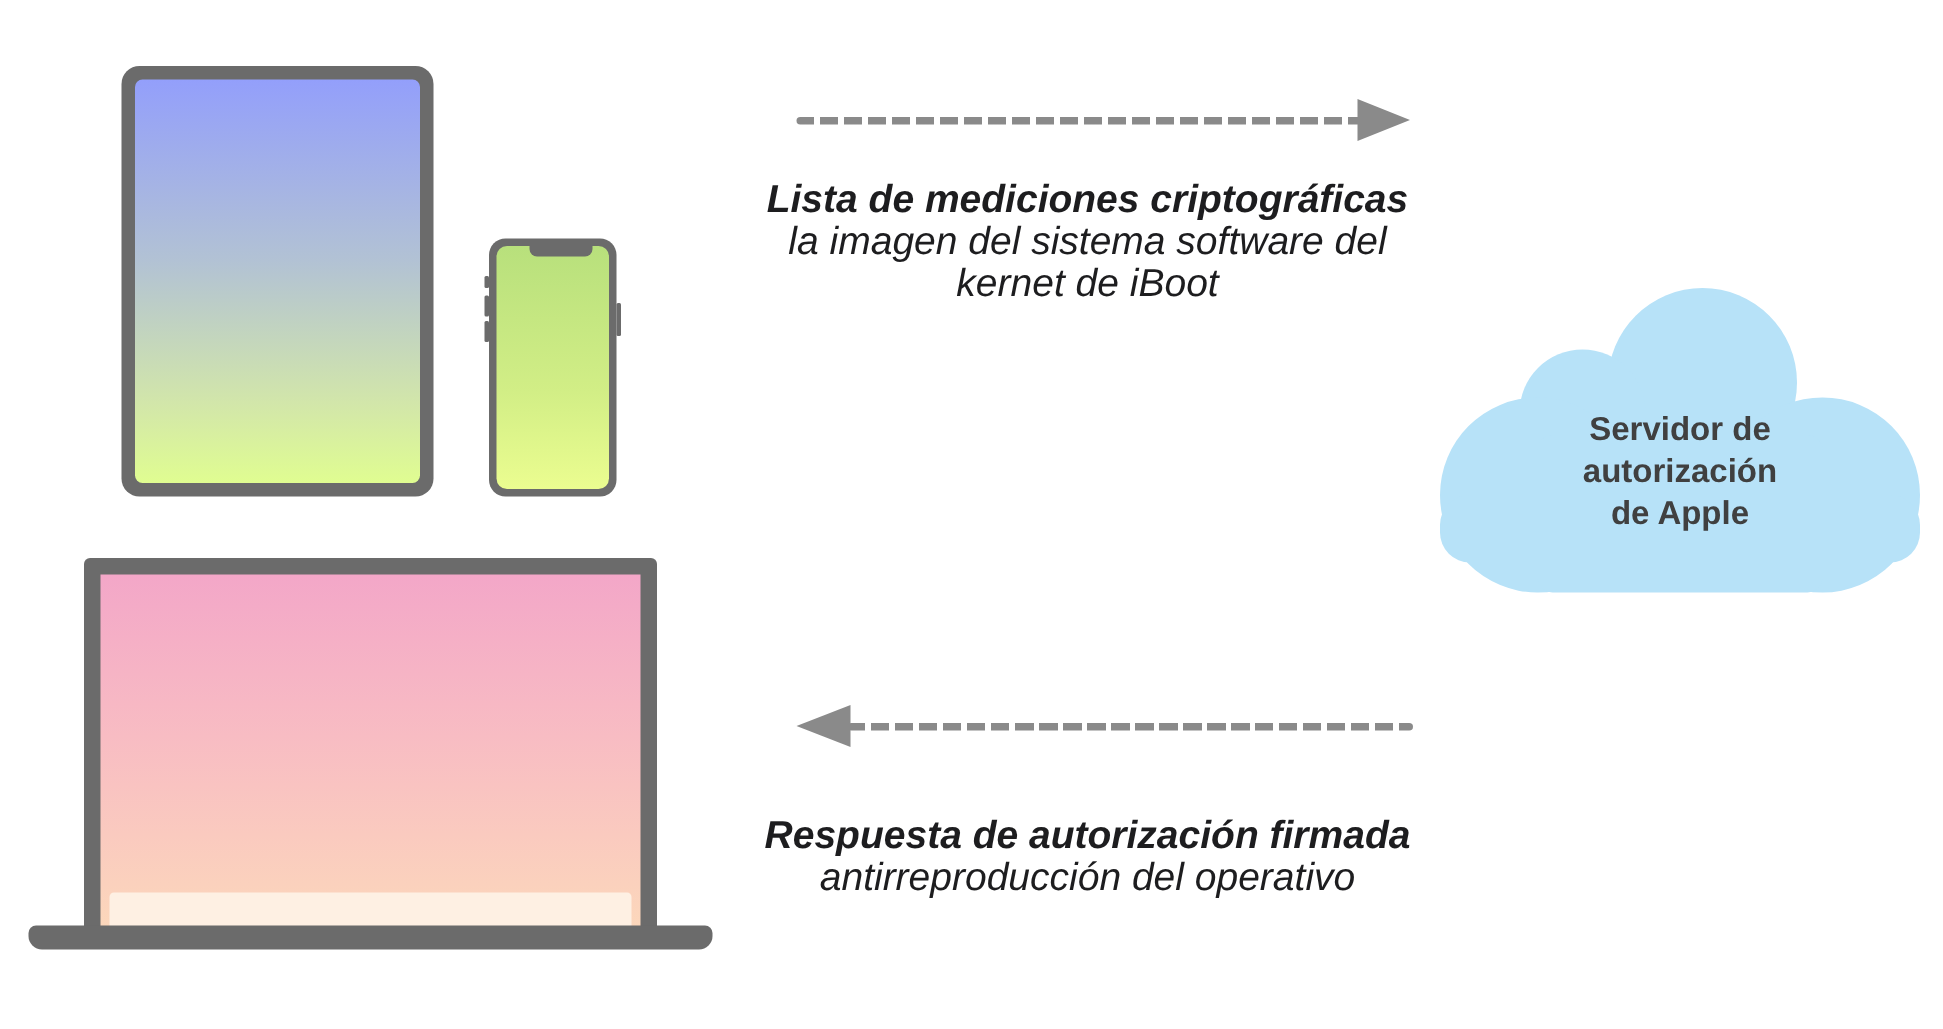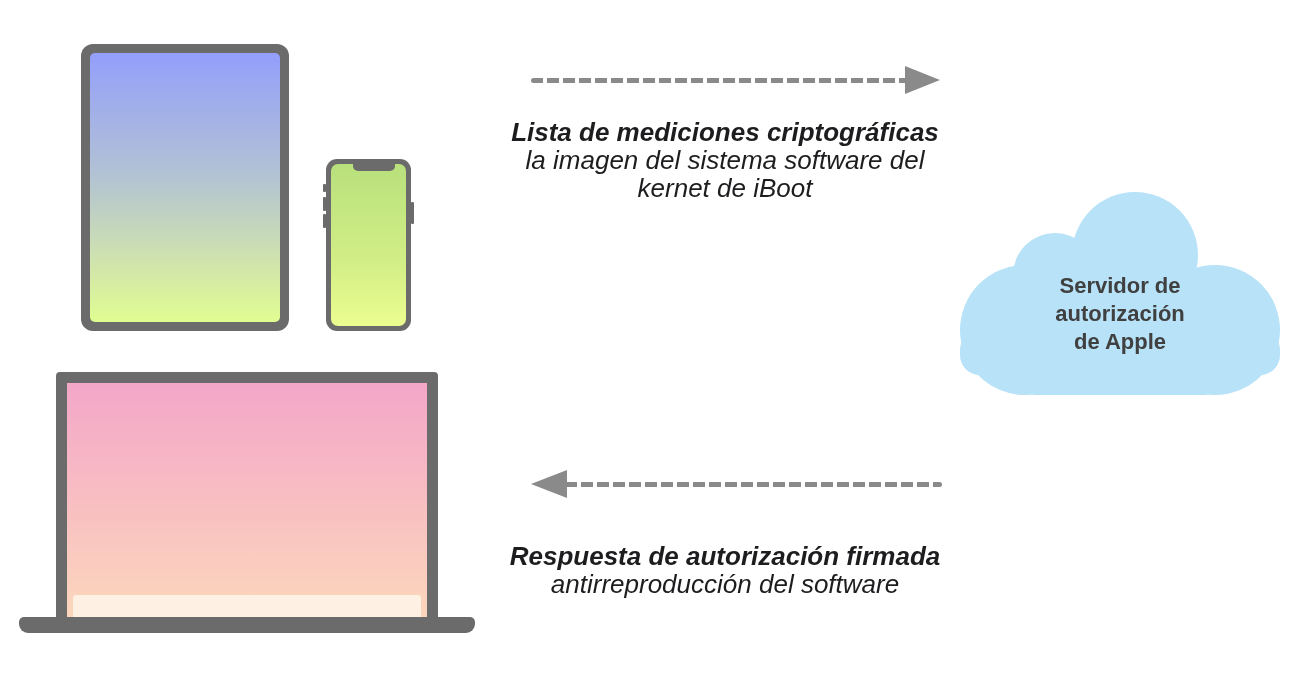--- a/index.html
+++ b/index.html
@@ -76,21 +76,21 @@
   <div>kernet de iBoot</div>
 </div>
 
 <div class="abs arrow-head" style="left:531px; top:470px; border-top:14px solid transparent; border-bottom:14px solid transparent; border-right:36px solid #8a8a8a;"></div>
 <div class="abs" style="left:565px; top:482px; width:377px;">
   <div class="dash-line"></div>
 </div>
 
 <div class="abs msg" style="left:465px; top:522px;margin-top:20px;">
   <div class="title">Respuesta de autorización firmada</div>
-  <div>antirreproducción del software</div>
+  <div>antirreproducción del operativo</div>
 </div>
 
 <svg class="abs" style="left:955px; top:180px;" width="330" height="220" viewBox="0 0 330 220">
   <g fill="#b7e2f8">
     <circle cx="180" cy="75" r="63"></circle>
     <circle cx="100" cy="95" r="42"></circle>
     <circle cx="70" cy="150" r="65"></circle>
     <circle cx="260" cy="150" r="65"></circle>
     <rect x="70" y="110" width="190" height="105" rx="10"></rect>
     <rect x="5" y="150" width="320" height="45" rx="20"></rect>

